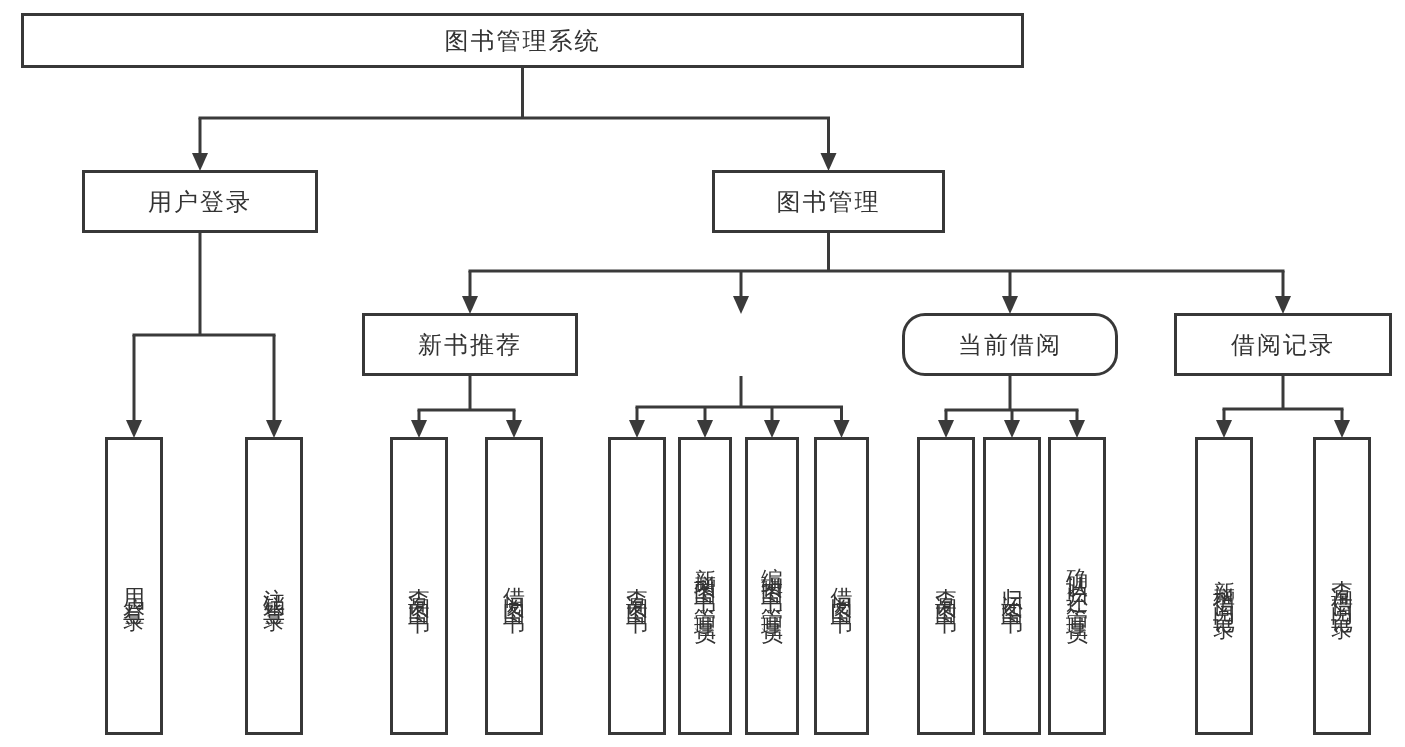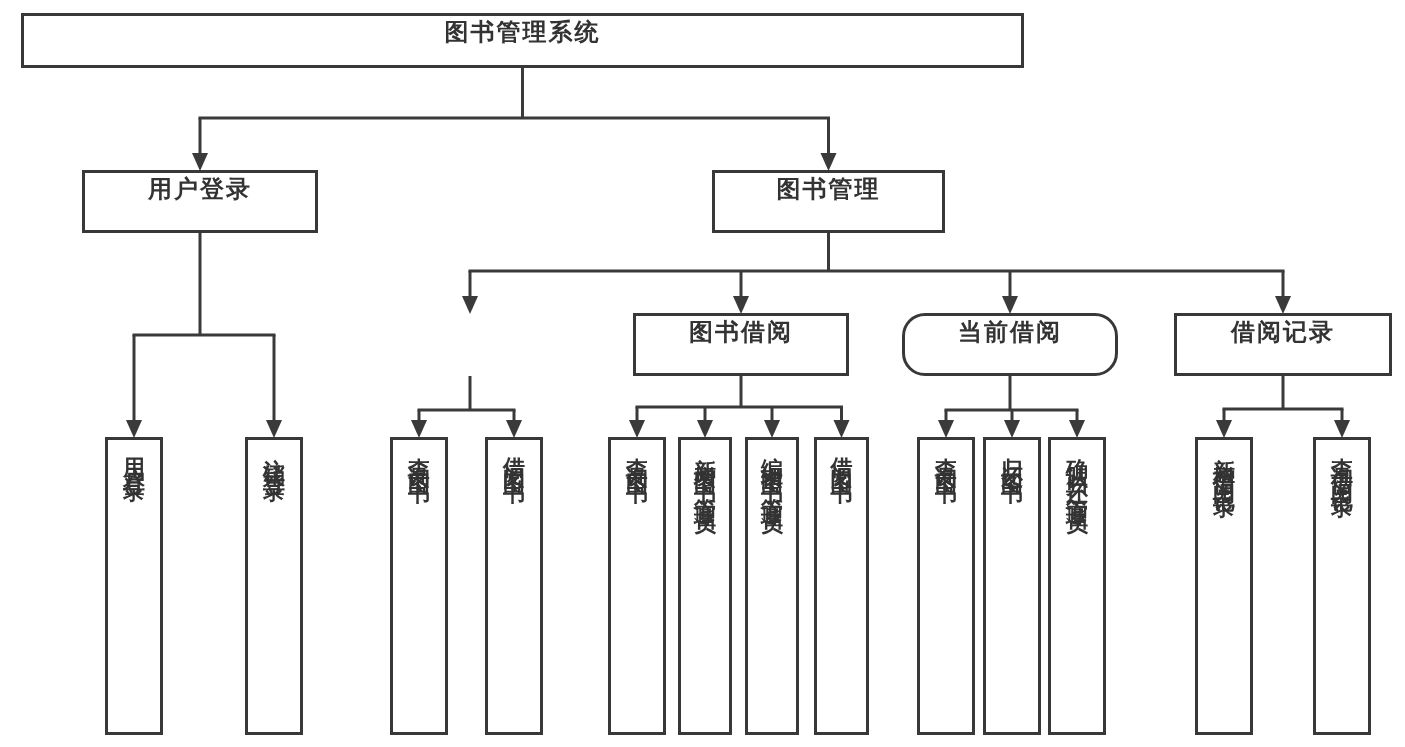--- a/index.html
+++ b/index.html
@@ -22,25 +22,24 @@
     height: 747px;
     pointer-events: none;
   }
   #nodes-layer { position: absolute; left: 0; top: 0; width: 100%; height: 100%; }
   .node {
     position: absolute;
     box-sizing: border-box;
     background: #ffffff;
     border: 3px solid #383838;
     display: flex;
-    align-items: flex-start;
+    align-items: center;
     justify-content: center;
     color: #333333;
     text-align: center;
-    font-weight: bold;
   }
   .node.h { font-size: 24px; letter-spacing: 2px; }
   .node.v { font-size: 22px; }
   .node.v .v-label {
     writing-mode: vertical-rl;
     letter-spacing: 8px;
     line-height: 1.0;
     max-height: 288px;
   }
   .watermark {
@@ -115,22 +114,22 @@
   <div id="nodes-layer">
       <div class="node h" style="left: 21px; top: 13px; width: 1003px; height: 55px; border-color: rgb(56, 56, 56); color: rgb(51, 51, 51);">
         <span class="h-label">图书管理系统</span>
       </div>
       <div class="node h" style="left: 82px; top: 170px; width: 236px; height: 63px; border-color: rgb(56, 56, 56); color: rgb(51, 51, 51);">
         <span class="h-label">用户登录</span>
       </div>
       <div class="node h" style="left: 712px; top: 170px; width: 233px; height: 63px; border-color: rgb(56, 56, 56); color: rgb(51, 51, 51);">
         <span class="h-label">图书管理</span>
       </div>
-      <div class="node h" style="left: 633px; top: 313px; width: 216px; height: 63px; border-color: rgb(56, 56, 56); color: rgb(51, 51, 51);">
-        <span class="h-label">图书借阅</span>
+      <div class="node h" style="left: 362px; top: 313px; width: 216px; height: 63px; border-color: rgb(56, 56, 56); color: rgb(51, 51, 51);">
+        <span class="h-label">新书推荐</span>
       </div>
       <div class="node h" style="left: 902px; top: 313px; width: 216px; height: 63px; border-color: rgb(56, 56, 56); color: rgb(51, 51, 51); border-radius: 23px;">
         <span class="h-label">当前借阅</span>
       </div>
       <div class="node h" style="left: 1174px; top: 313px; width: 218px; height: 63px; border-color: rgb(56, 56, 56); color: rgb(51, 51, 51);">
         <span class="h-label">借阅记录</span>
       </div>
       <div class="node v" style="left: 105px; top: 437px; width: 58px; height: 298px; border-color: rgb(56, 56, 56); color: rgb(51, 51, 51);">
         <span class="v-label">用户登录</span>
       </div>

